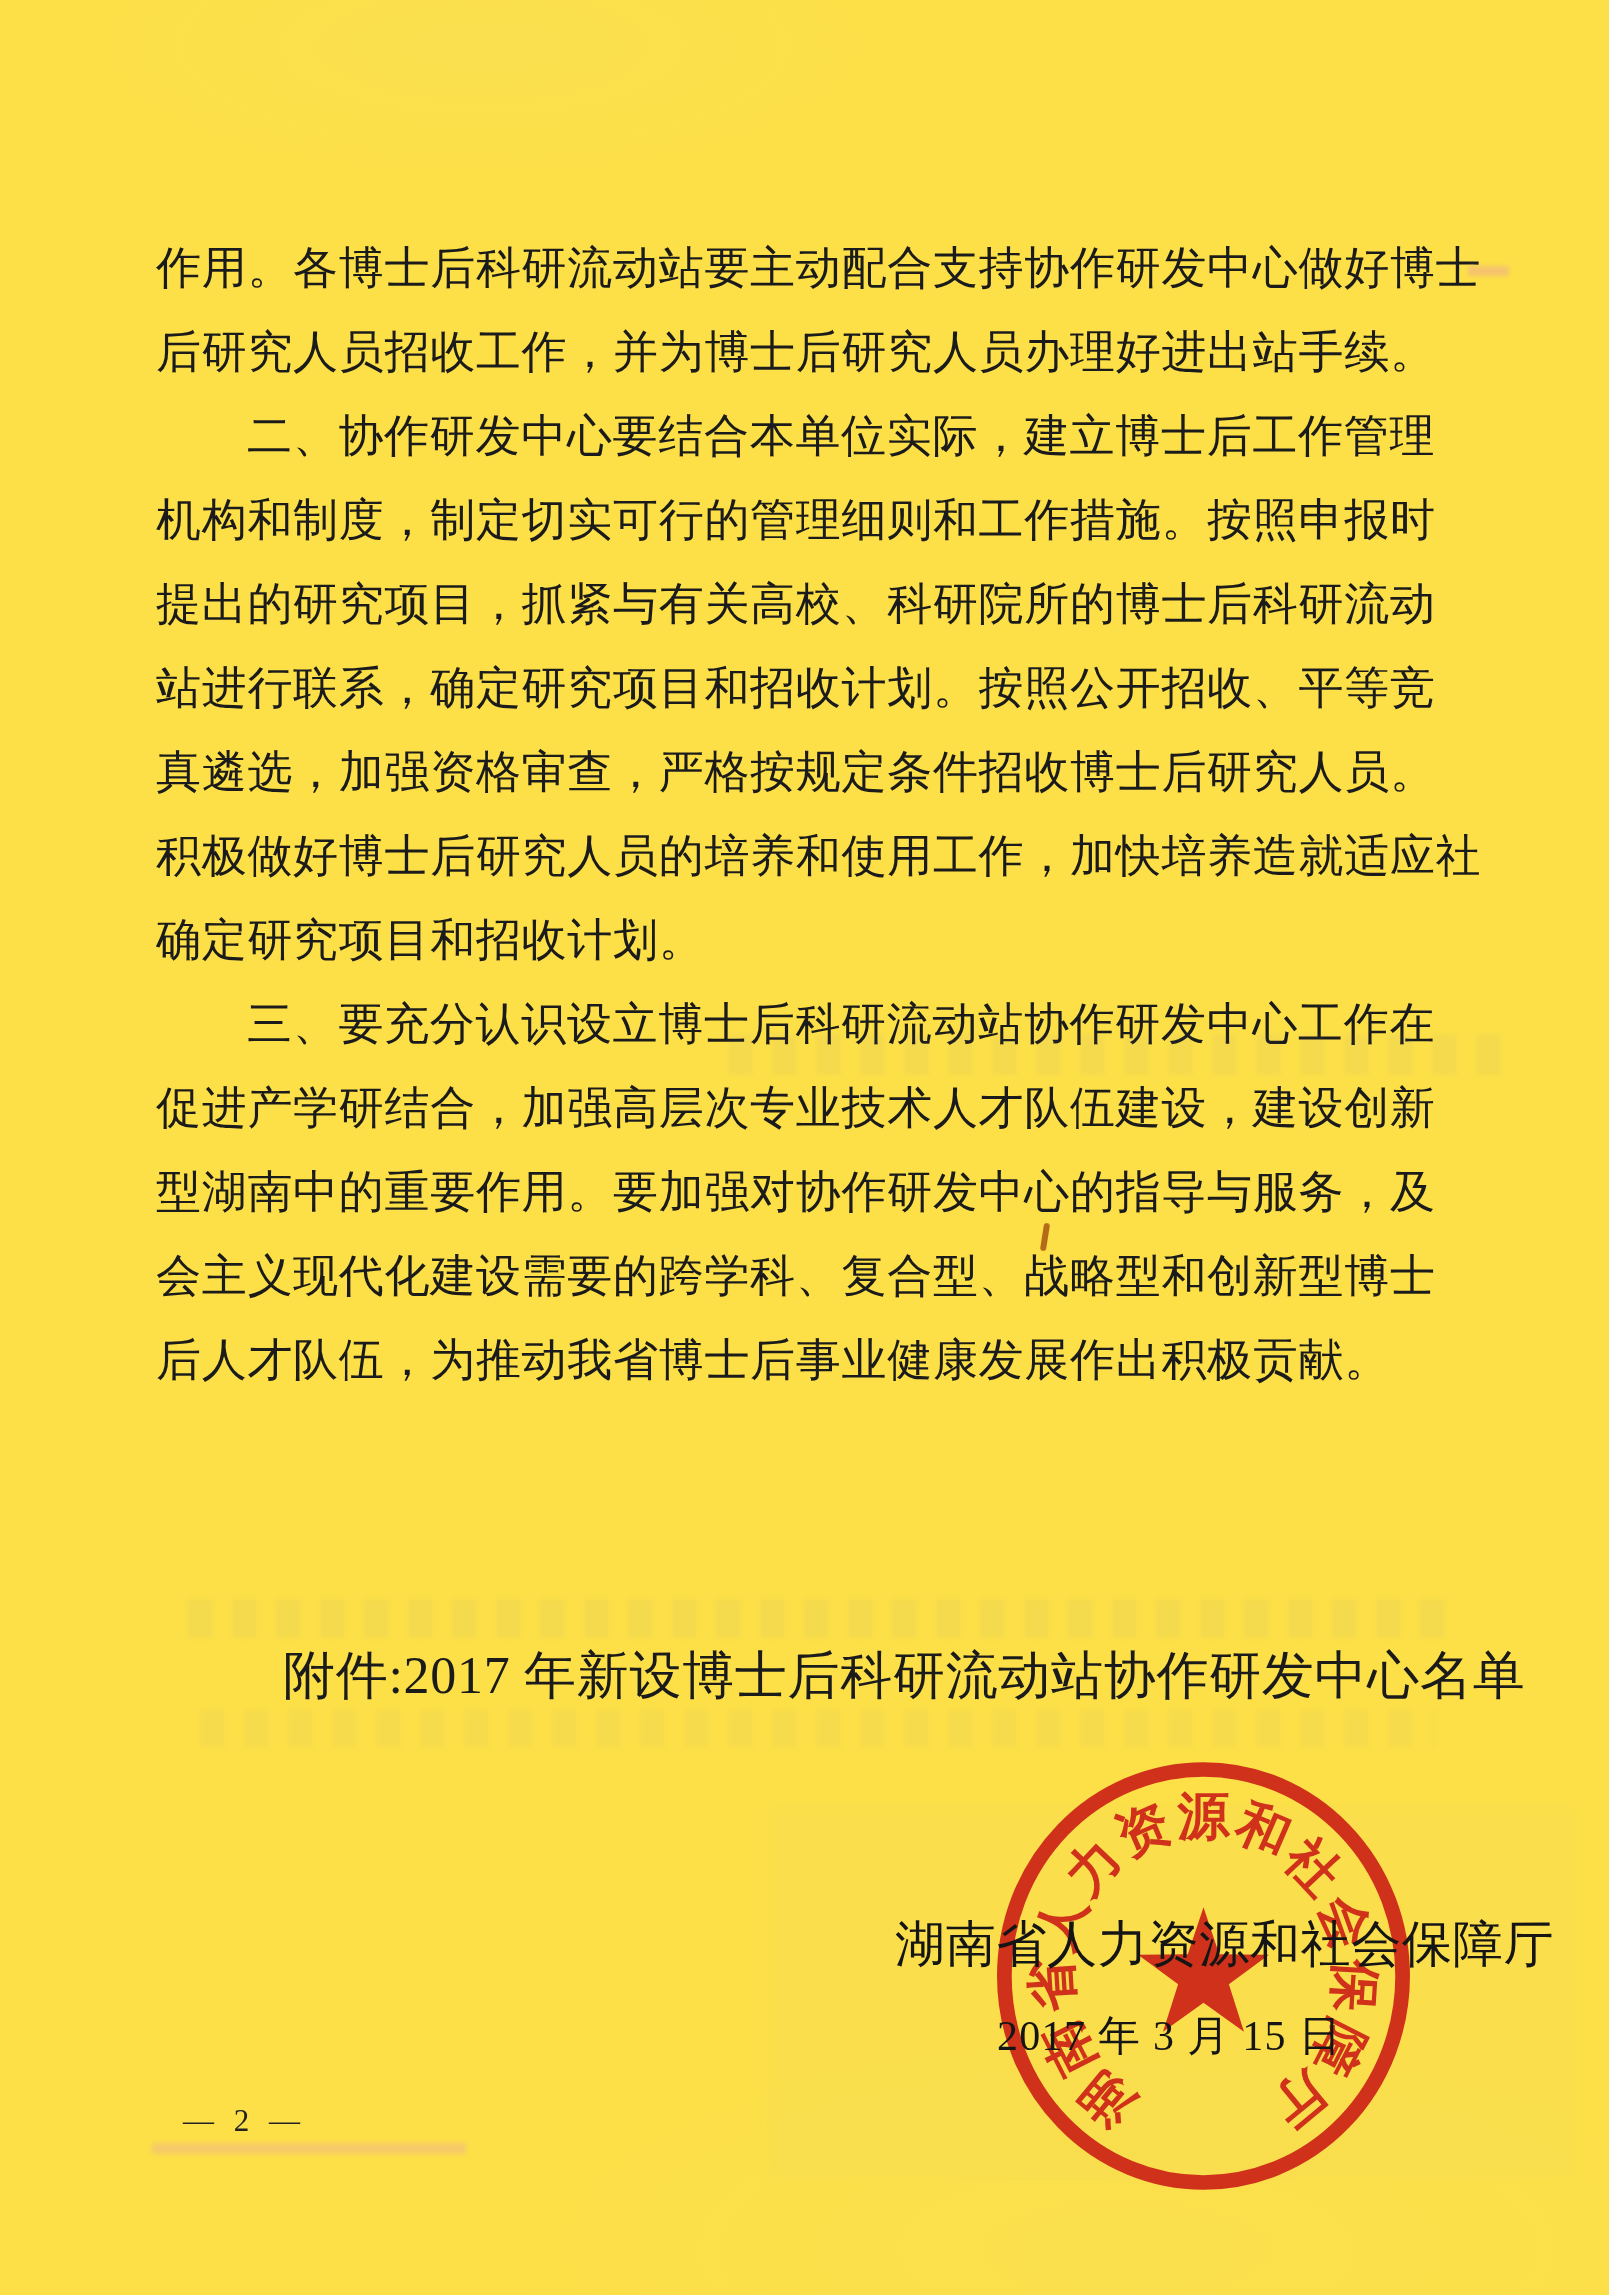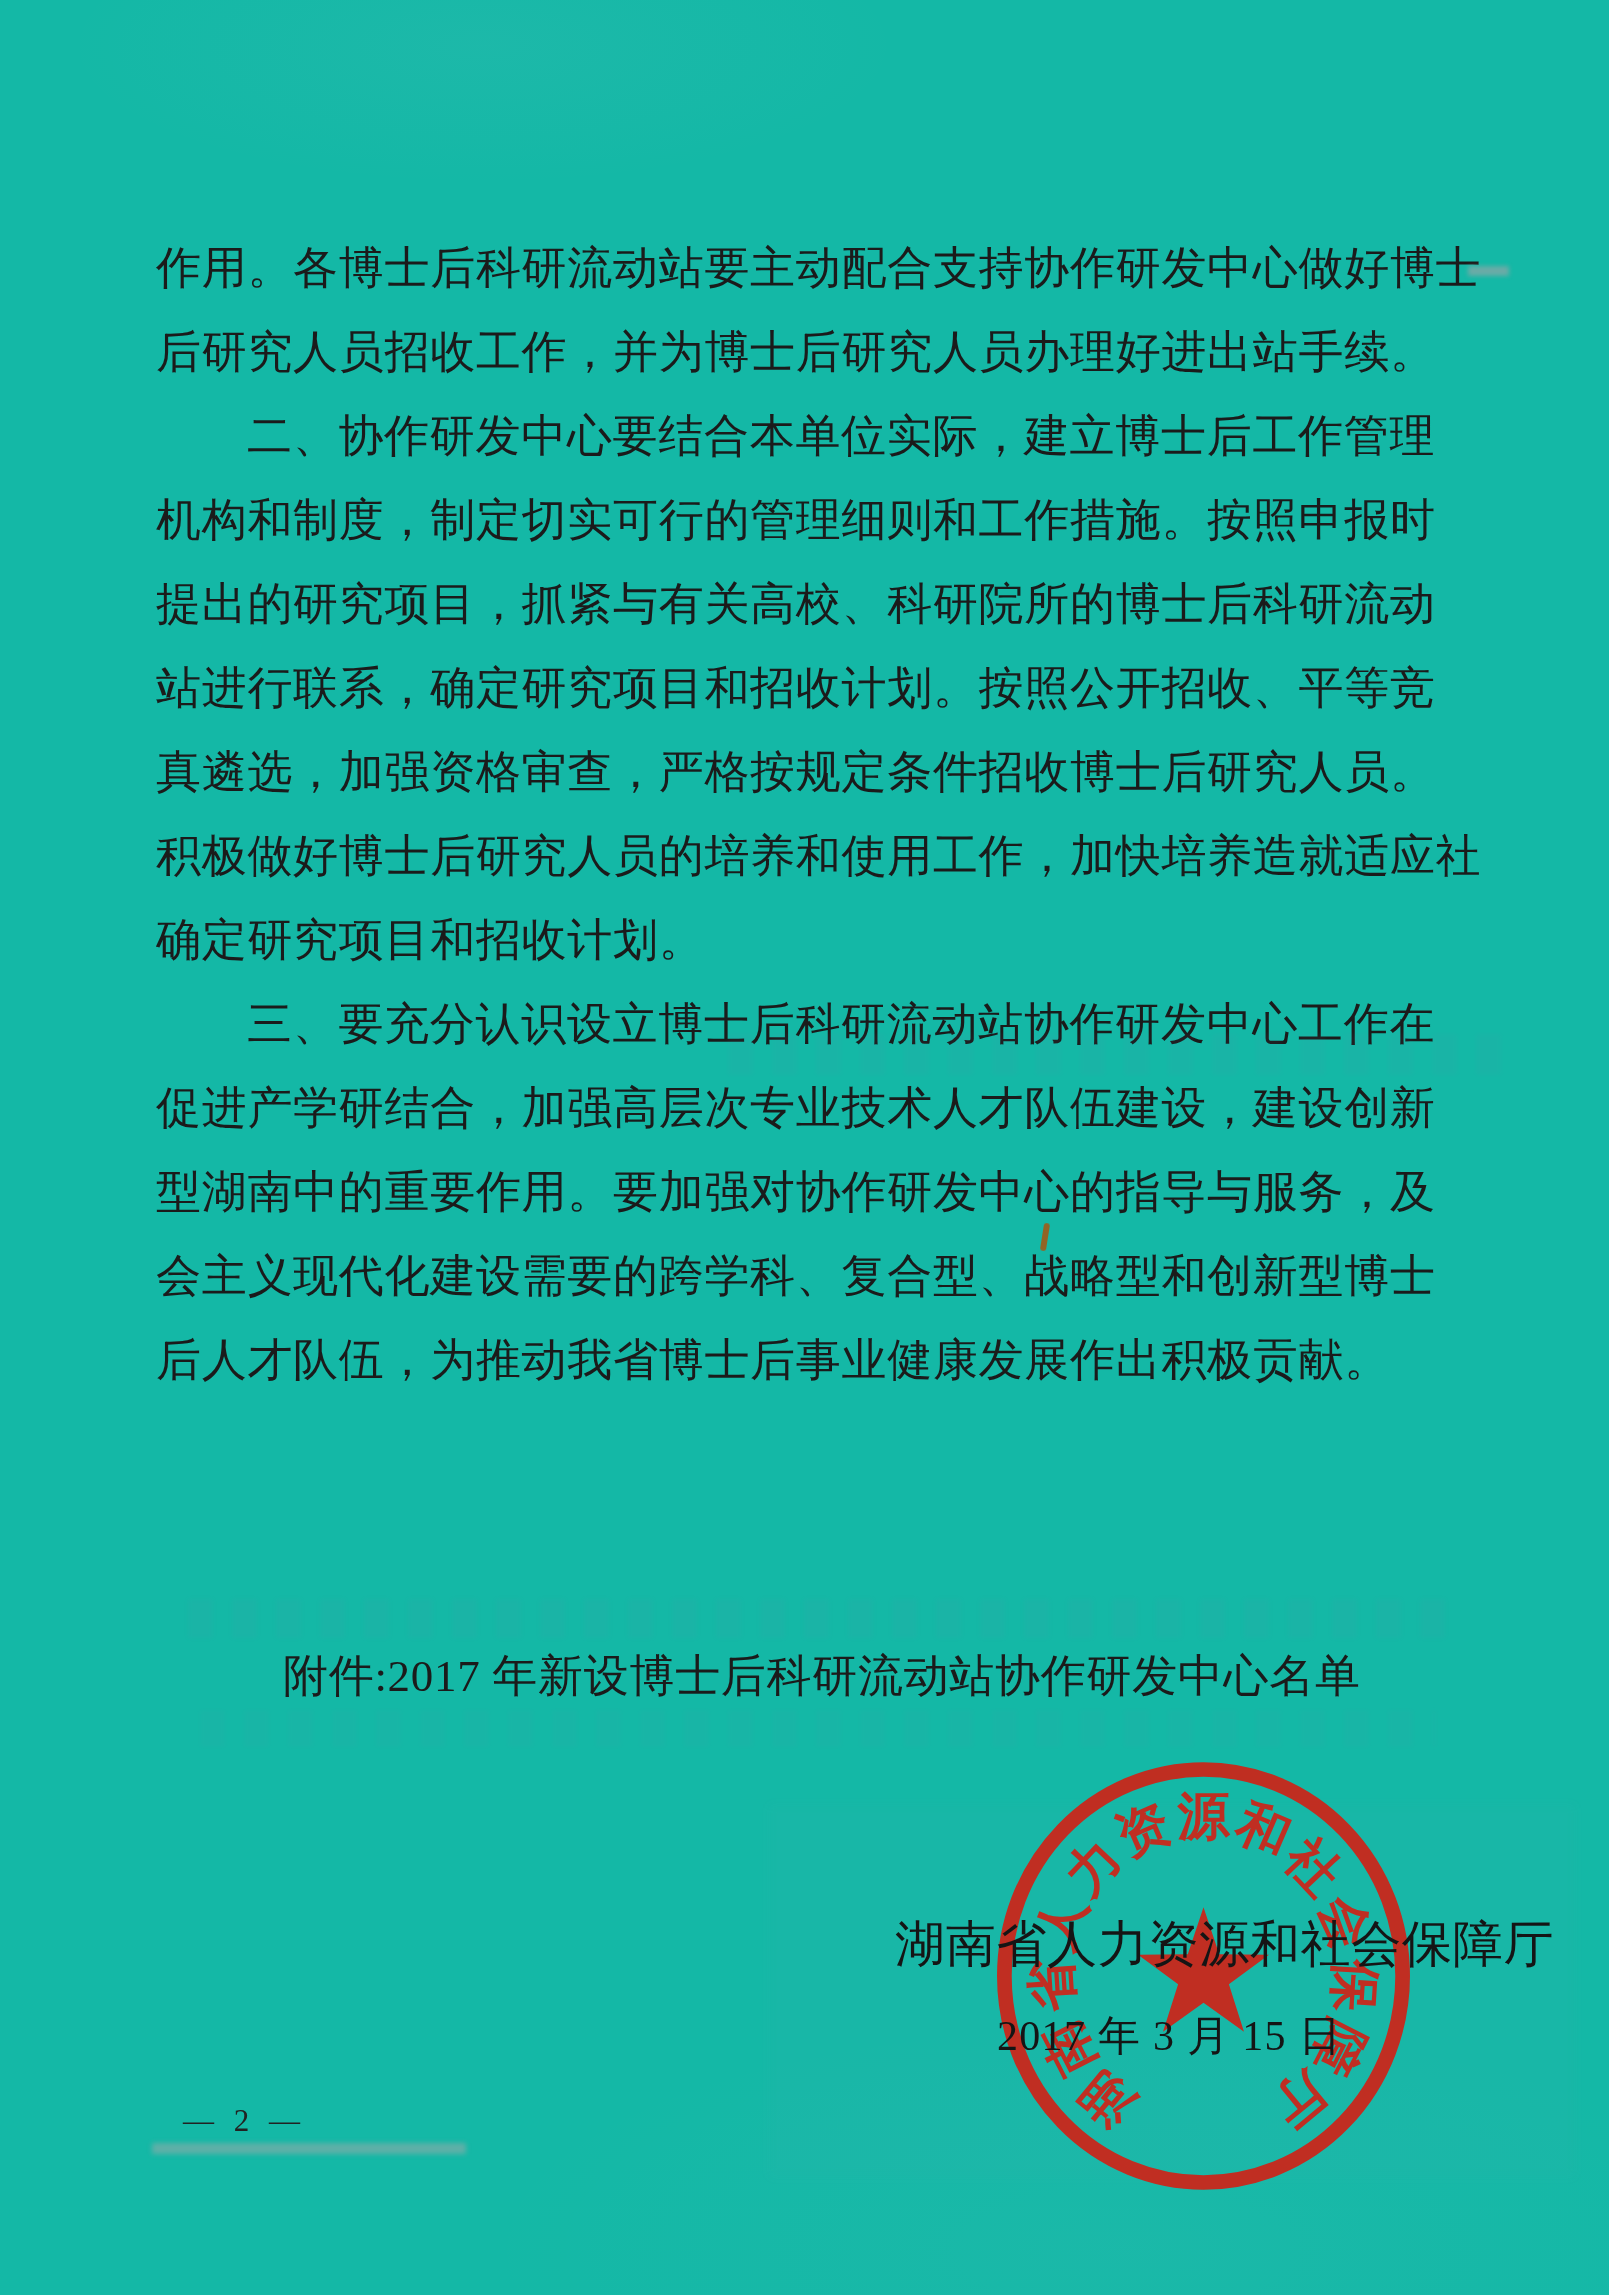--- a/index.html
+++ b/index.html
@@ -1,19 +1,19 @@
 <!DOCTYPE html>
 <html style="font-size:10.7px"><head>
 <meta charset="utf-8">
 <style>
   html,body{margin:0;padding:0;background:#e8e8e8;}
   .page{
     position:relative;
     width:1609px;height:2295px;
-    background:#14b8a6;
+    background:#fde047;
     overflow:hidden;
     font-family:"Liberation Serif","DejaVu Serif",serif;
   }
   
   .page::before{
     content:"";position:absolute;inset:0;
     background:
       radial-gradient(ellipse 601px 200px at 30% 2%, rgba(190,195,225,.05), transparent 70%),
       radial-gradient(ellipse 935px 334px at 70% 98%, rgba(190,200,230,.04), transparent 70%);
     pointer-events:none;
@@ -27,21 +27,21 @@
     height:84px;
     display:flex;align-items:center;
     font-size:45px;letter-spacing:0.7px;
     white-space:nowrap;
   }
   .line.indent{padding-left:91px;}
 
   .attachment{
     position:absolute;left:283px;top:1642px;height:67px;
     display:flex;align-items:center;
-    font-size:45px;letter-spacing:0.7px;color:#1b1b1b;white-space:nowrap;
+    font-size:52px;letter-spacing:0.7px;color:#1b1b1b;white-space:nowrap;
     z-index:3;
   }
 
   .issuer-line{
     position:absolute;left:895px;top:1919px;
     font-size:50px;line-height:1;letter-spacing:0.7px;
     color:#151515;white-space:nowrap;z-index:3;
   }
   .date-line{
     position:absolute;left:997px;top:2015px;

